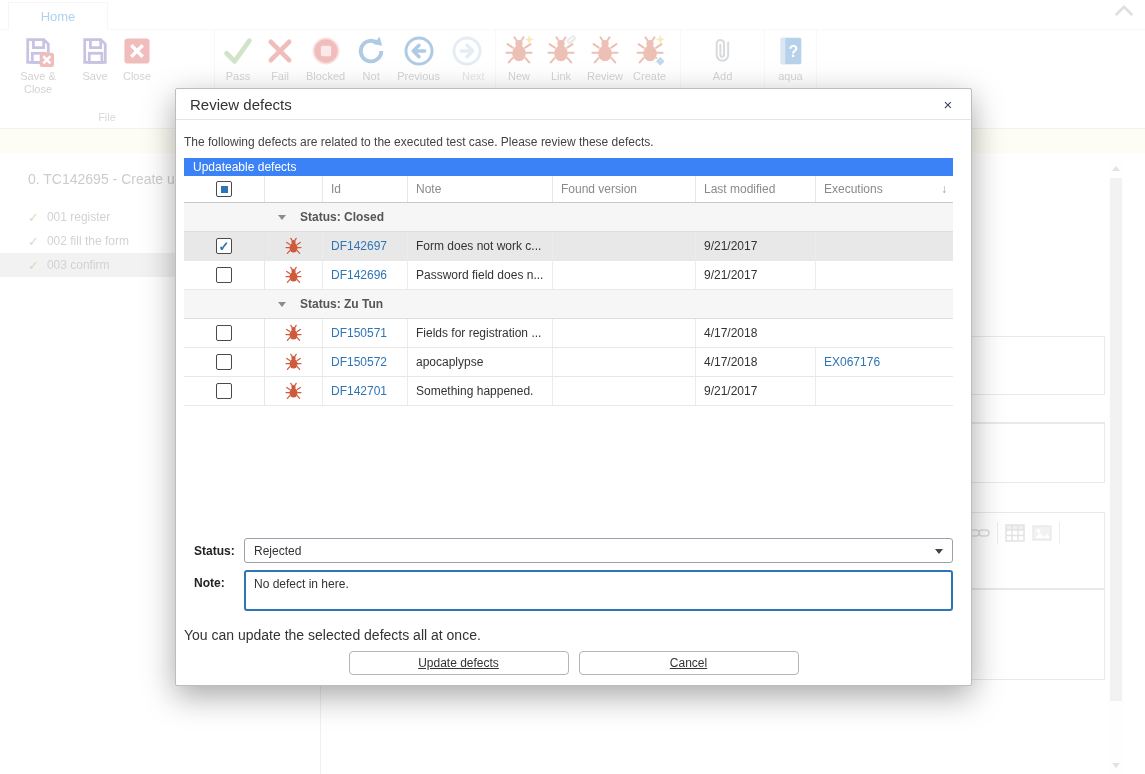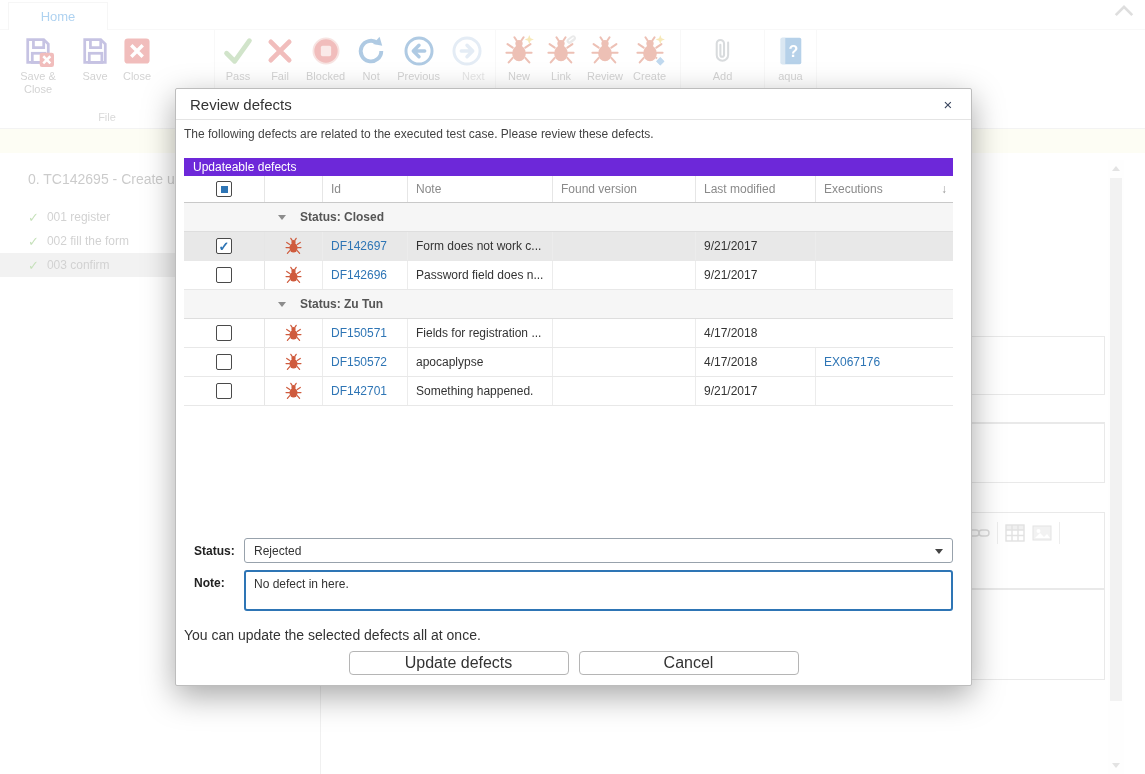--- a/index.html
+++ b/index.html
@@ -49,24 +49,24 @@
   .tri-dn { width:0;height:0;border-left:4px solid transparent;border-right:4px solid transparent;border-top:5px solid #b5b5b5; }
   .sc-thumb { position:absolute; left:2px; top:18px; width:12px; height:523px; background:#dddddd; }
 
   
   #overlay { position:absolute; inset:0; background:rgba(255,255,255,0.62); z-index:10; }
   #dialog { position:absolute; left:175px; top:88px; width:797px; height:598px; background:#fff;
     border:1px solid #bdbdbd; border-radius:2px; box-shadow:0 10px 32px rgba(0,0,0,0.35); z-index:20; }
   .dlg-title { height:31px; border-bottom:1px solid #e4e4e4; display:flex; align-items:center; padding:0 14px; }
   .dlg-title .t { font-size:15px; color:#333; flex:1; }
   .dlg-x { font-size:15px; color:#39455e; width:18px; text-align:center; cursor:default; }
-  .dlg-intro { margin:7px 0 0 8px; font-size:12px; color:#444; }
+  .dlg-intro { margin:15px 0 0 8px; font-size:12px; color:#444; }
 
   .tbl { position:absolute; left:8px; top:69px; width:769px; }
-  .tbl-cap { height:18px; background:#6d28d9; color:#fff; font-size:12px; padding:0 9px; display:flex; align-items:center; }
+  .tbl-cap { height:18px; background:#3b82f6; color:#fff; font-size:12px; padding:0 9px; display:flex; align-items:center; }
   .thead, .trow { display:grid; grid-template-columns:81px 58px 85px 145px 143px 120px 137px; align-items:center; }
   .thead { height:27px; border-bottom:1px solid #c9c9c9; }
   .thead .hc { font-size:12px; color:#8a8a8a; padding-left:8px; height:100%; display:flex; align-items:center; border-right:1px solid #e6e6e6; }
   .thead .hc:last-child { border-right:none; justify-content:space-between; padding-right:6px; }
   .sort-ic { color:#9a9a9a; font-size:12px; }
   .cbwrap { display:flex; justify-content:center; align-items:center; height:100%; border-right:1px solid #e6e6e6; }
   .cb { width:16px; height:16px; border:1.6px solid #4a4a4a; border-radius:2px; background:#fff;
     display:flex; align-items:center; justify-content:center; }
   .cb .chk { color:#2e75b5; font-size:13px; font-weight:bold; line-height:1; }
   .cb .ind { width:7px; height:7px; background:#2e75b5; }
@@ -87,21 +87,21 @@
     display:flex; align-items:center; padding:0 22px 0 9px; font-size:12px; color:#333; }
   .dd-caret { position:absolute; right:9px; top:10px; width:0; height:0;
     border-left:4px solid transparent; border-right:4px solid transparent; border-top:5px solid #444; }
   .note-row { position:absolute; left:8px; top:481px; width:769px; display:flex; }
   .note-row .fld-label { width:60px; padding:6px 0 0 10px; }
   .notebox { flex:1; height:41px; border:2px solid #2e75b5; border-radius:3px; background:#fff;
     font-size:12px; color:#333; padding:5px 8px; }
   .dlg-helper { position:absolute; left:8px; top:538px; font-size:14px; color:#333; }
   .dlg-buttons { position:absolute; left:0; top:562px; width:795px; display:flex; justify-content:center; gap:10px; }
   .dbtn { width:220px; height:24px; background:#fff; border:1px solid #b5b5b5; border-radius:4px;
-    font-size:16px; color:#333; display:flex; align-items:center; justify-content:center; }
+    font-size:12px; color:#333; display:flex; align-items:center; justify-content:center;text-decoration:underline; }
 </style>
 </head>
 <body>
 
 <div id="stage">
 
   <div id="app">
     <div class="tabs-row">
       <div class="tab-home">Home</div>
       <div class="rib-collapse">

